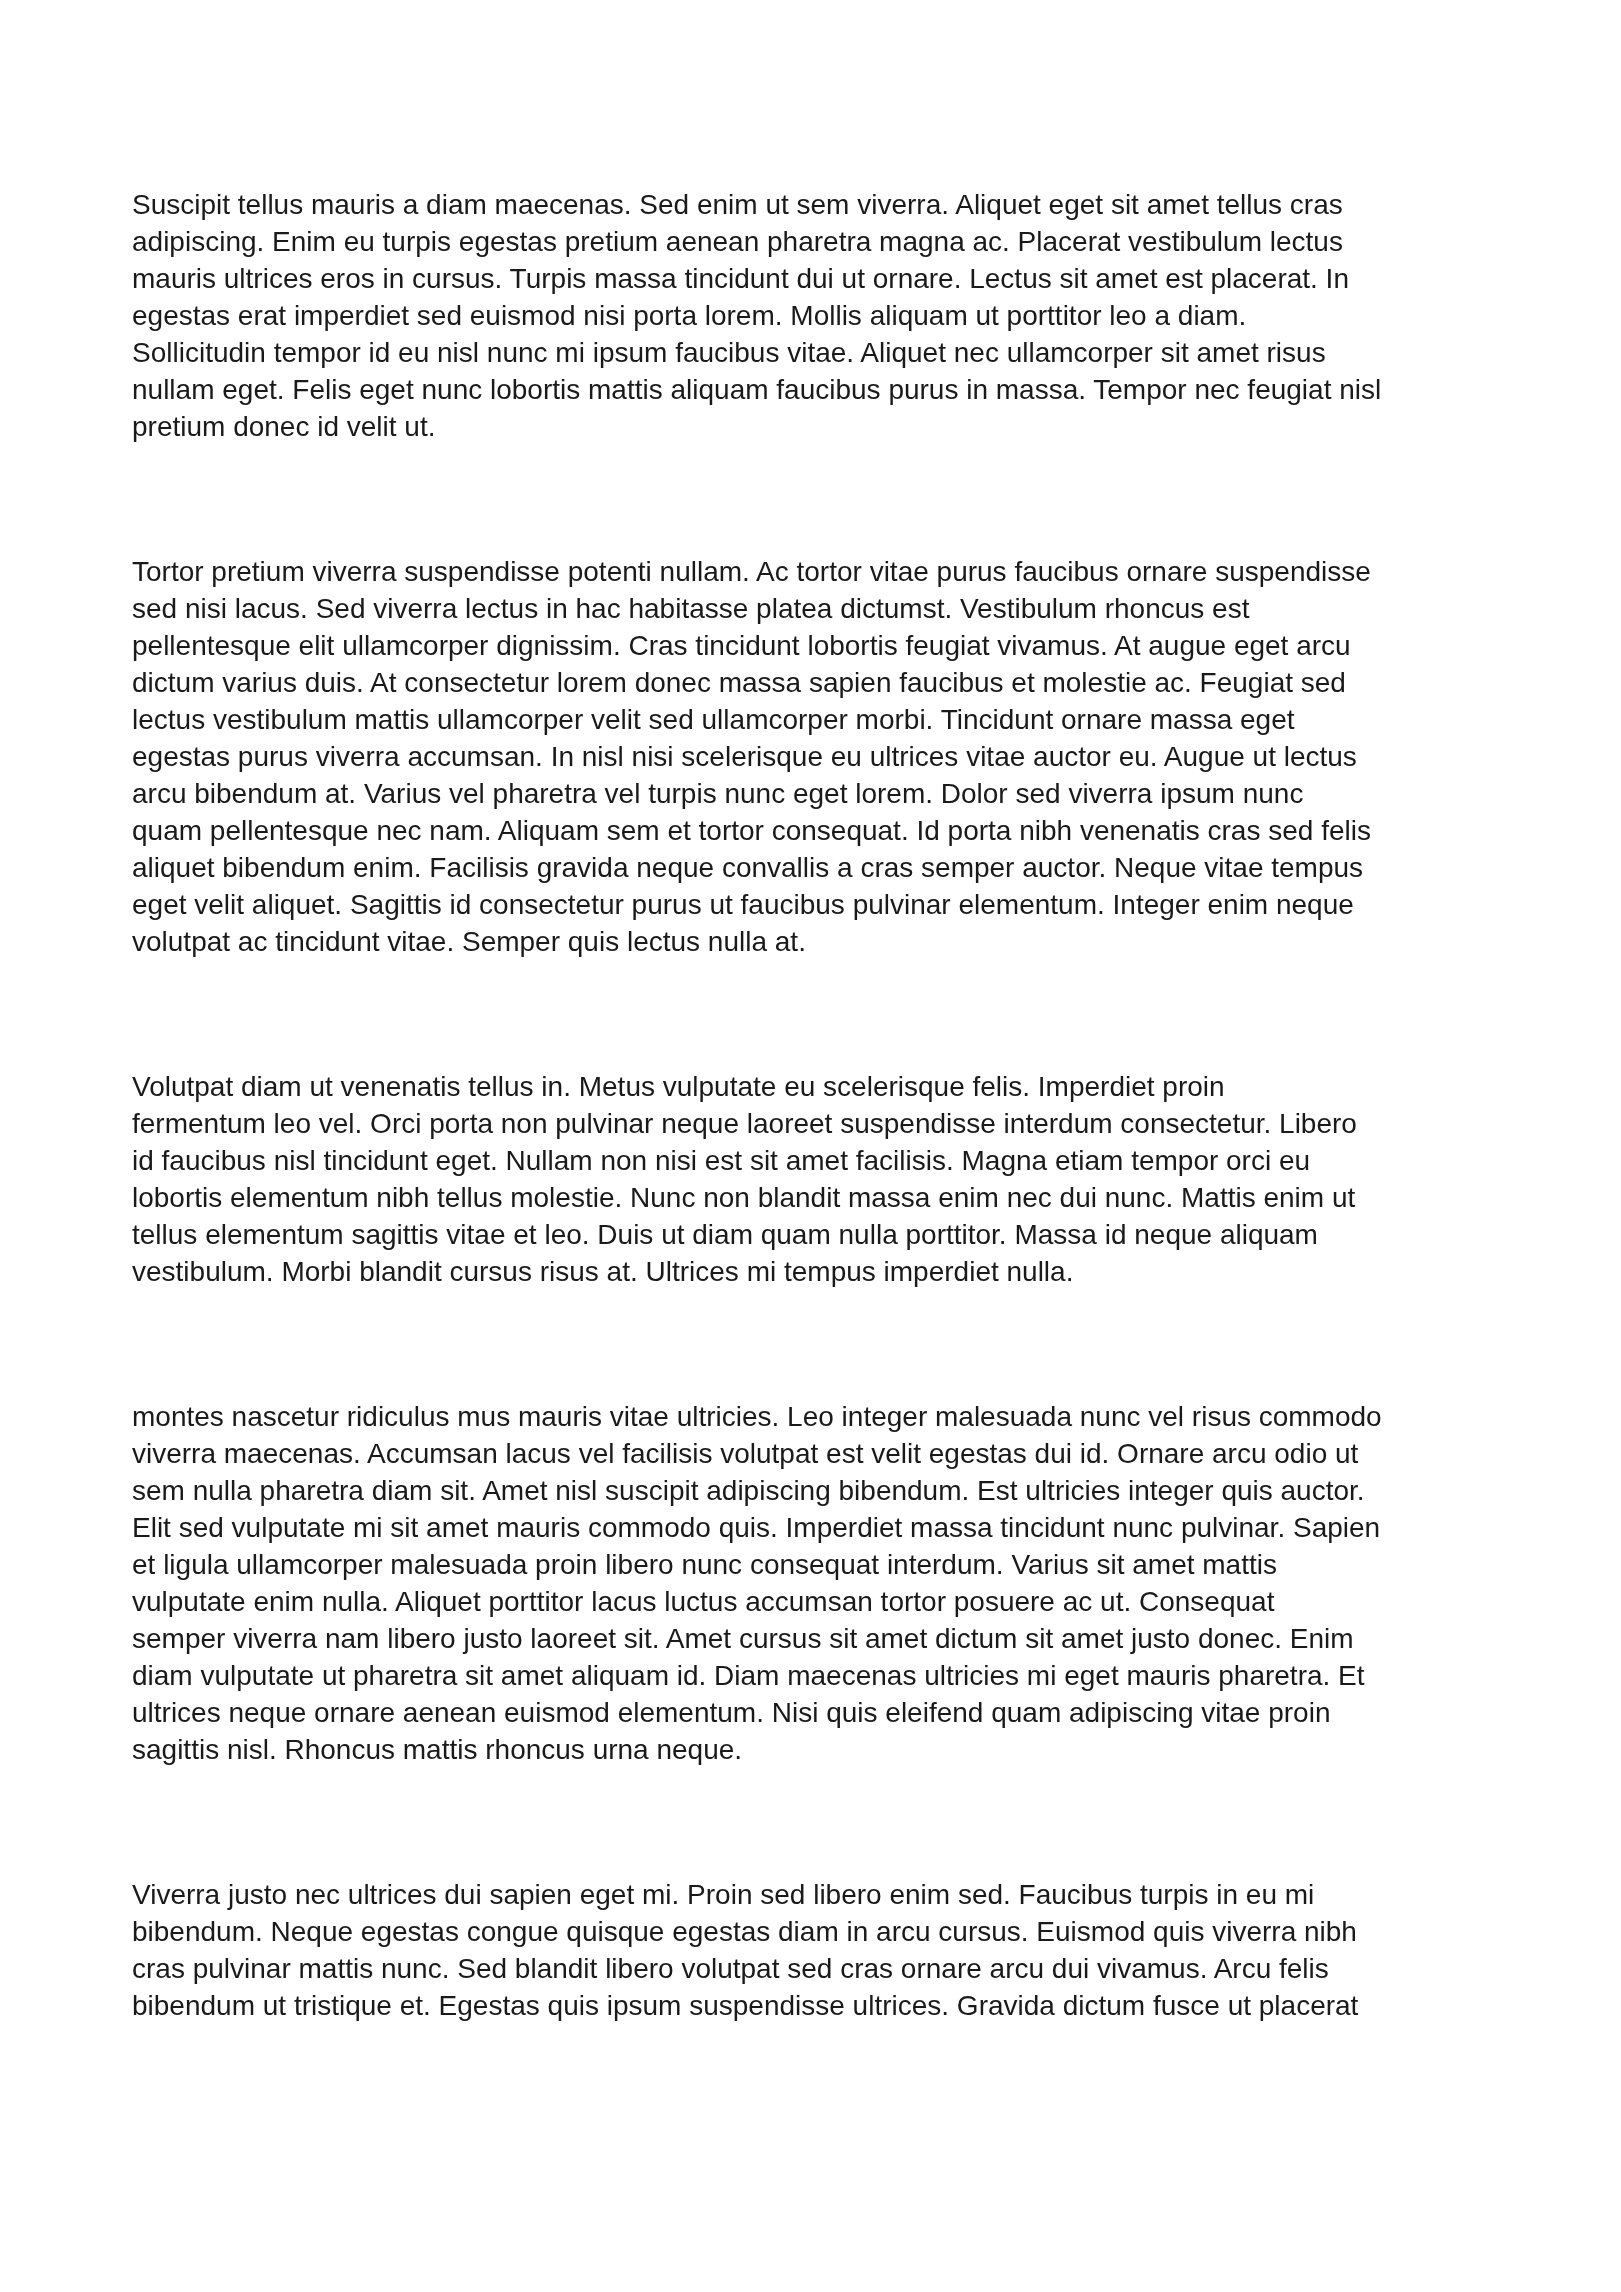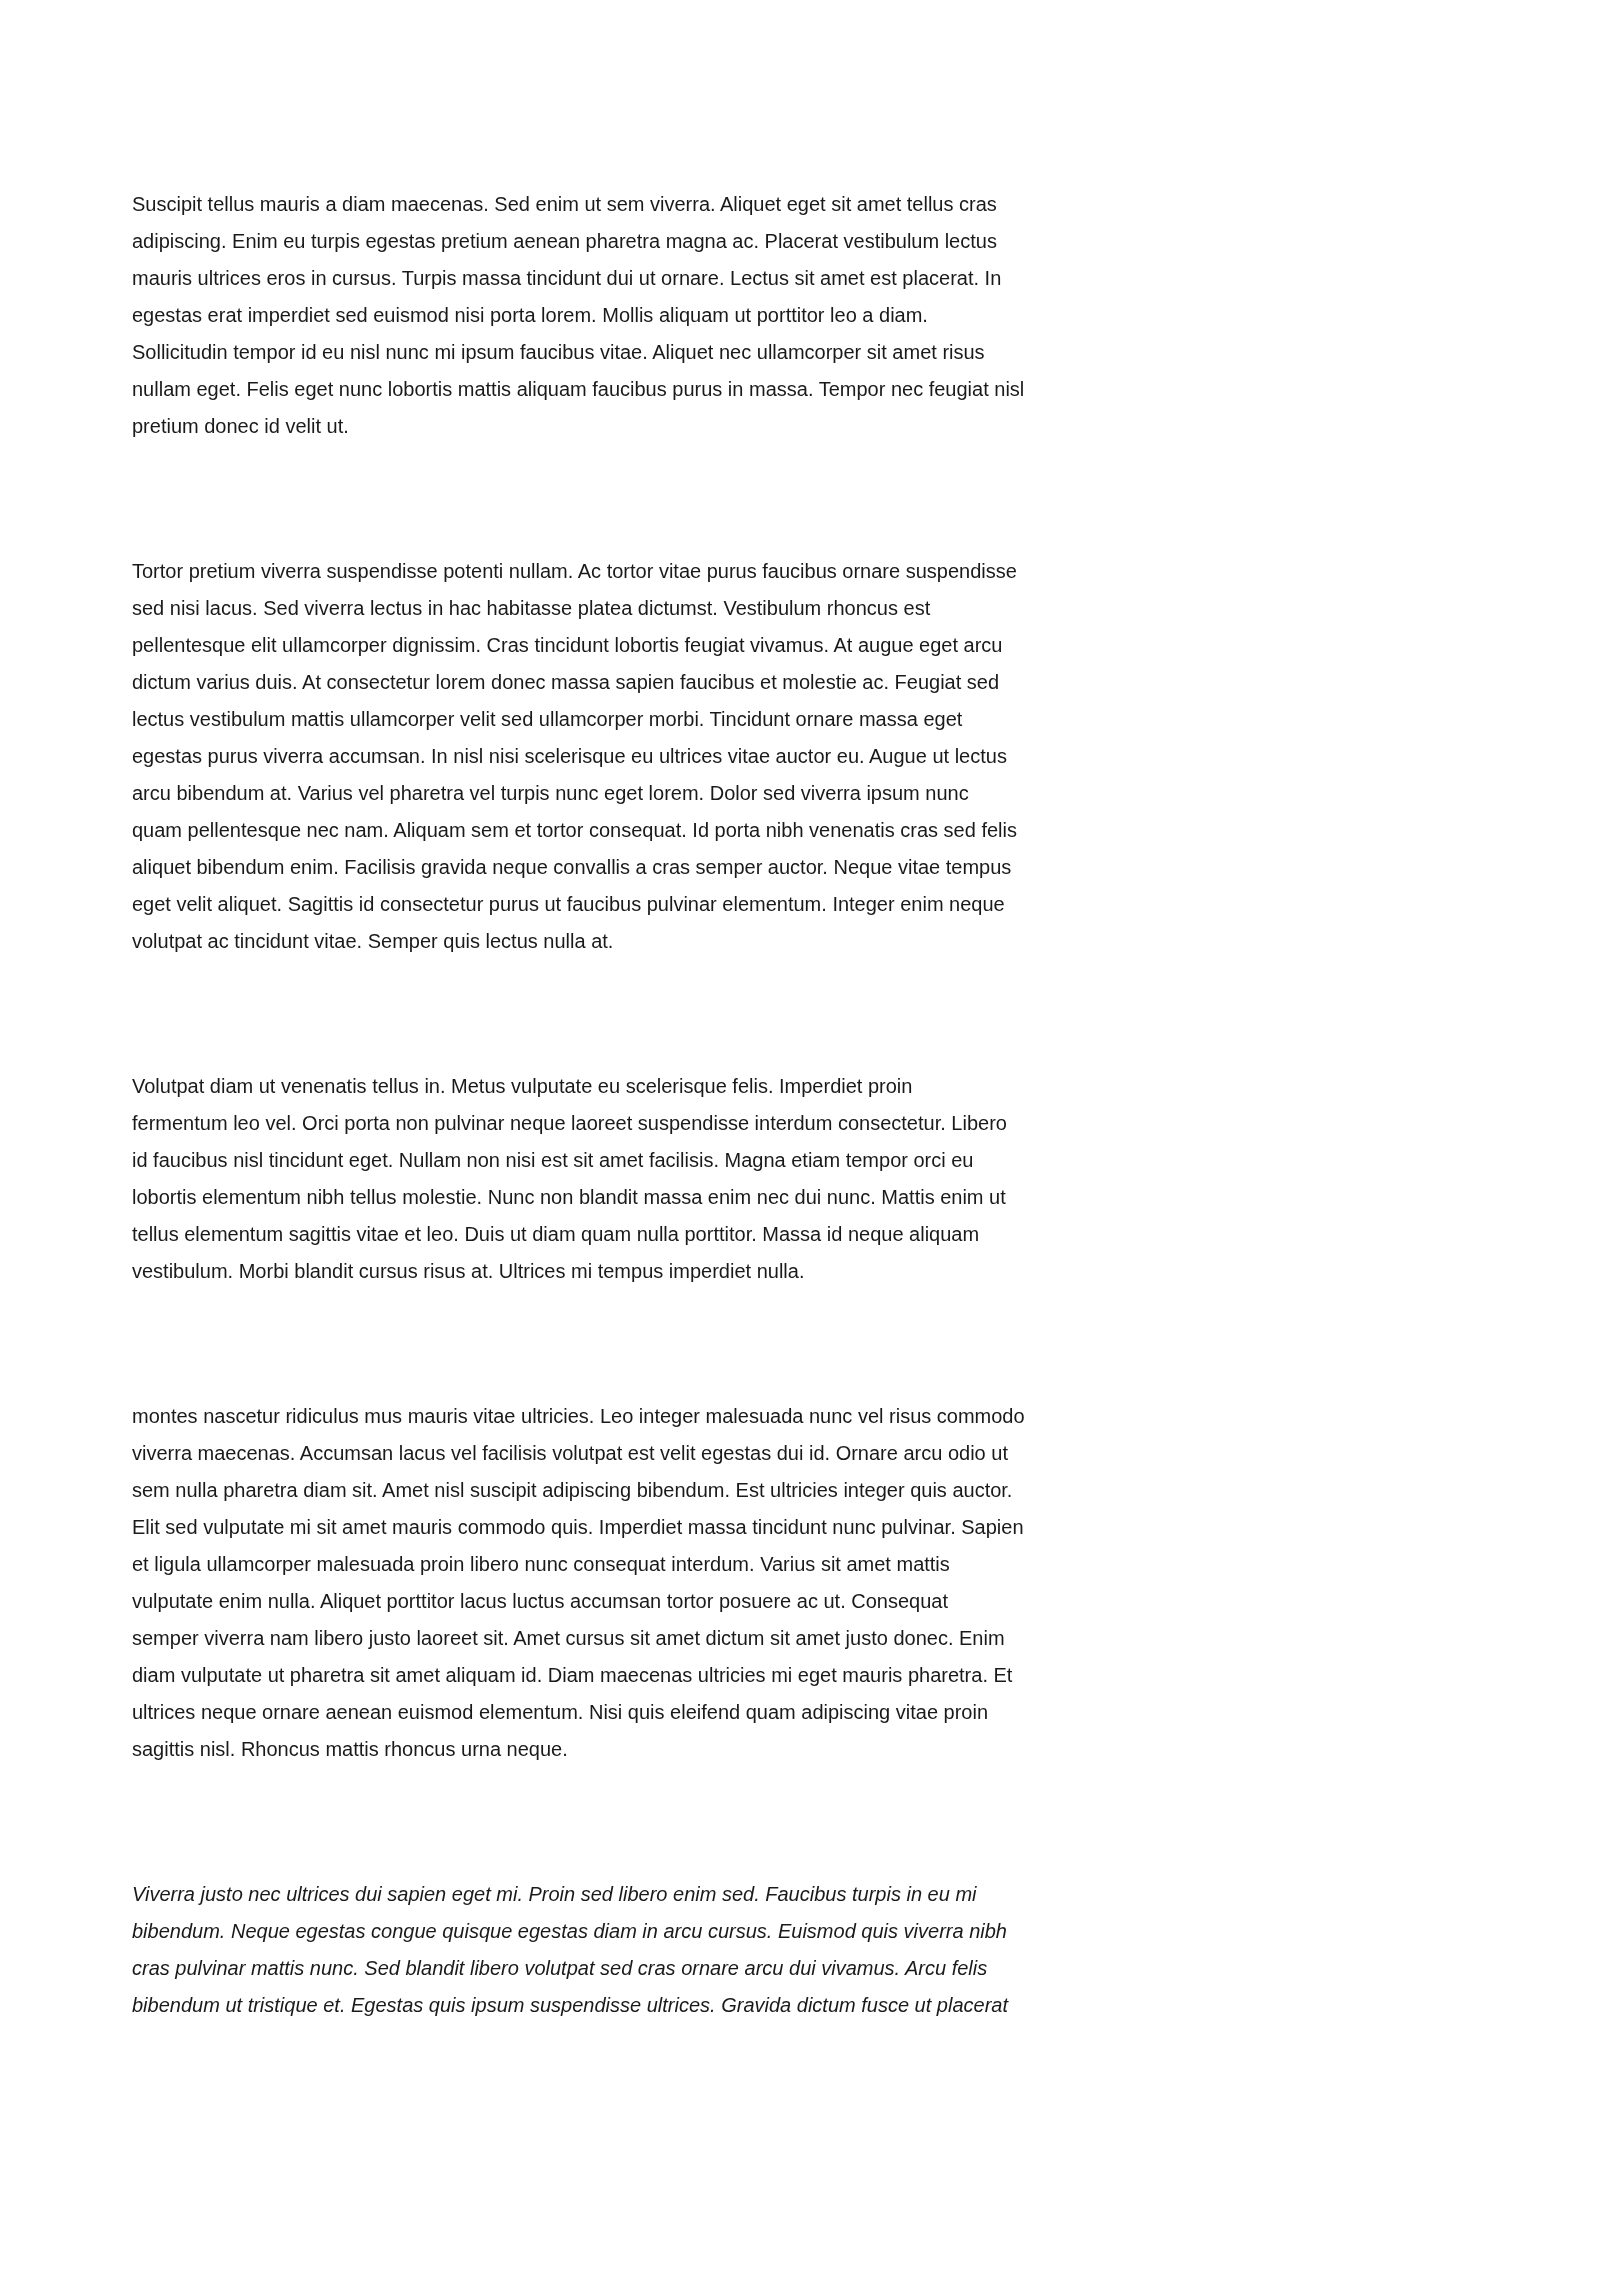--- a/index.html
+++ b/index.html
@@ -14,31 +14,30 @@
     background: #ffffff;
     overflow: hidden;
     font-family: "Liberation Sans", sans-serif;
   }
   .doc-body {
     position: absolute;
     left: 132px;
     top: 186px;
     width: 1362px;
     color: #1a1a1a;
-    font-size: 20px;
+    font-size: 28px;
     line-height: 37px;
     font-weight: 400;
     letter-spacing: 0px;
   }
   .paragraph {
     margin: 0 0 108px 0;
   }
   .paragraph:last-child {
     margin-bottom: 8px;
-    font-style: italic;
   }
   .line {
     white-space: nowrap;
   }
 </style>
 </head>
 <body>
 
 <div class="page">
   <div class="doc-body">

